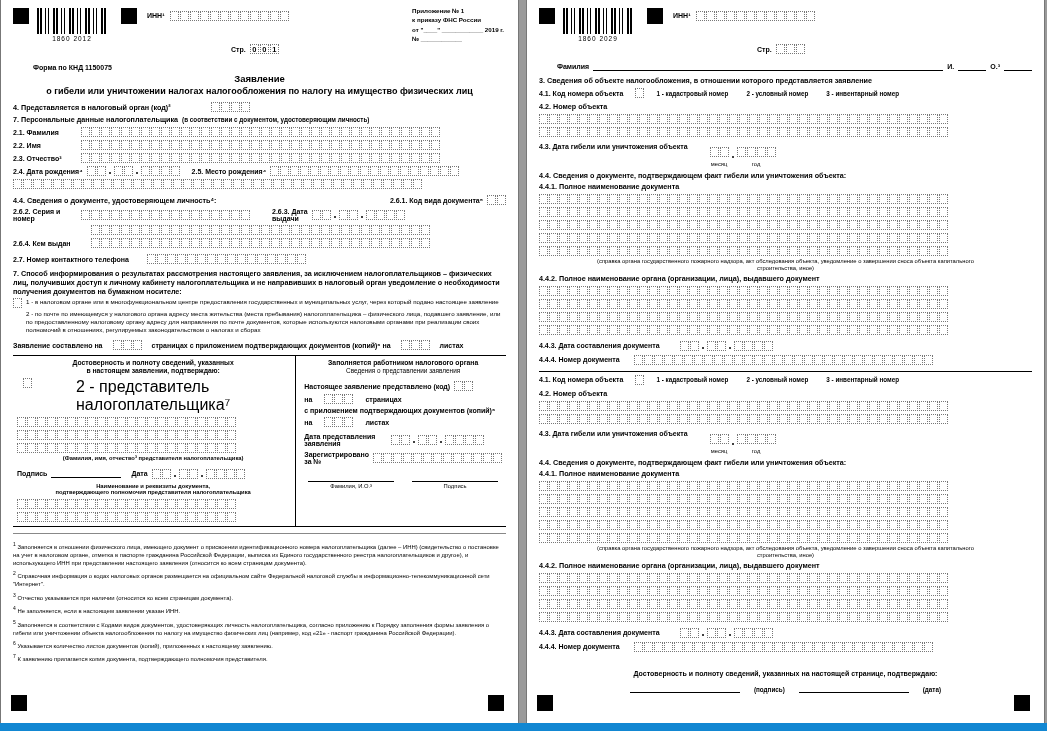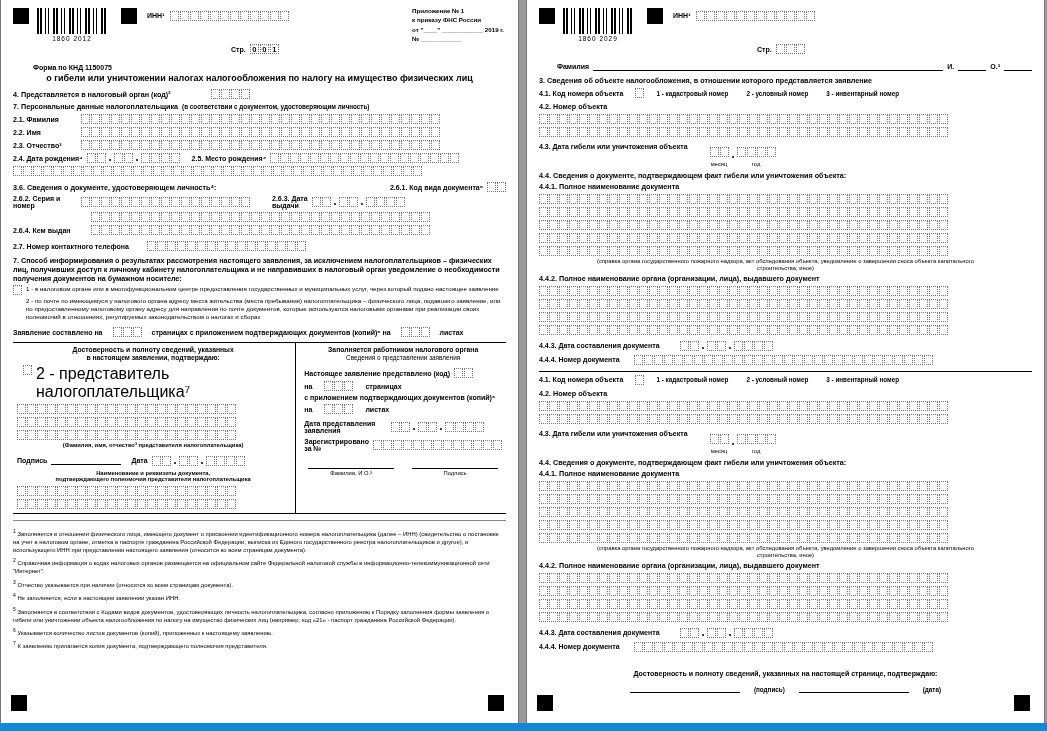--- a/index.html
+++ b/index.html
@@ -93,20 +93,21 @@
       <div class="appendix">
         <div>Приложение № 1</div>
         <div>к приказу ФНС России</div>
         <div>от "____" ____________ 2019 г.</div>
         <div>№ ____________</div>
       </div>
 
       <div class="lbl" style="margin:10px 0 0 20px;">Форма по КНД 1150075</div>
 
       <div class="titlebox">
+        <div class="t1">Заявление</div>
         <div class="t2">о гибели или уничтожении налогах налогообложения по налогу на имущество физических лиц</div>
       </div>
 
       <div class="r" style="margin-top:6px;">
         <span class="sec" style="margin-top:0;">4. Представляется в налоговый орган (код)²</span>
         <span class="cells" style="margin-left:36px;">
             <span class="cell"></span>
             <span class="cell"></span>
             <span class="cell"></span>
             <span class="cell"></span>
@@ -325,21 +326,21 @@
             <span class="cell"></span>
             <span class="cell"></span>
             <span class="cell"></span>
             <span class="cell"></span>
             <span class="cell"></span>
             <span class="cell"></span>
           </span>
       </div>
 
       <div class="r" style="margin-top:6px;">
-        <span class="sec" style="margin-top:0;">3.6. Сведения о документе, удостоверяющем личность⁴:</span>
+        <span class="sec" style="margin-top:0;">4.4. Сведения о документе, удостоверяющем личность⁴:</span>
         <span class="lbl" style="margin-left:auto;">2.6.1. Код вида документа⁵</span>
         <span class="cells">
             <span class="cell"></span>
             <span class="cell"></span>
           </span>
       </div>
 
       <div class="r">
         <span style="width:64px;flex:0 0 auto;">
           <span class="lbl" style="display:block;">2.6.2. Серия и</span>
@@ -520,21 +521,21 @@
 
       <div class="boxes">
         <div class="boxL">
           <div class="cap" style="font-size:6.8px;">Достоверность и полноту сведений, указанных</div>
           <div class="cap" style="font-size:6.8px;">в настоящем заявлении, подтверждаю:</div>
           <div class="optrow" style="margin-left:6px;">
             <span class="cells">
                 <span class="cell"></span>
               </span>
             <span>
-              <span class="sm" style="display:block;">2 - представитель налогоплательщика⁷</span>
+              <span class="sm" style="display:block;margin-left:40px;">2 - представитель налогоплательщика⁷</span>
             </span>
           </div>
           <div class="r">
               <span class="cells">
                 <span class="cell"></span>
                 <span class="cell"></span>
                 <span class="cell"></span>
                 <span class="cell"></span>
                 <span class="cell"></span>
                 <span class="cell"></span>

